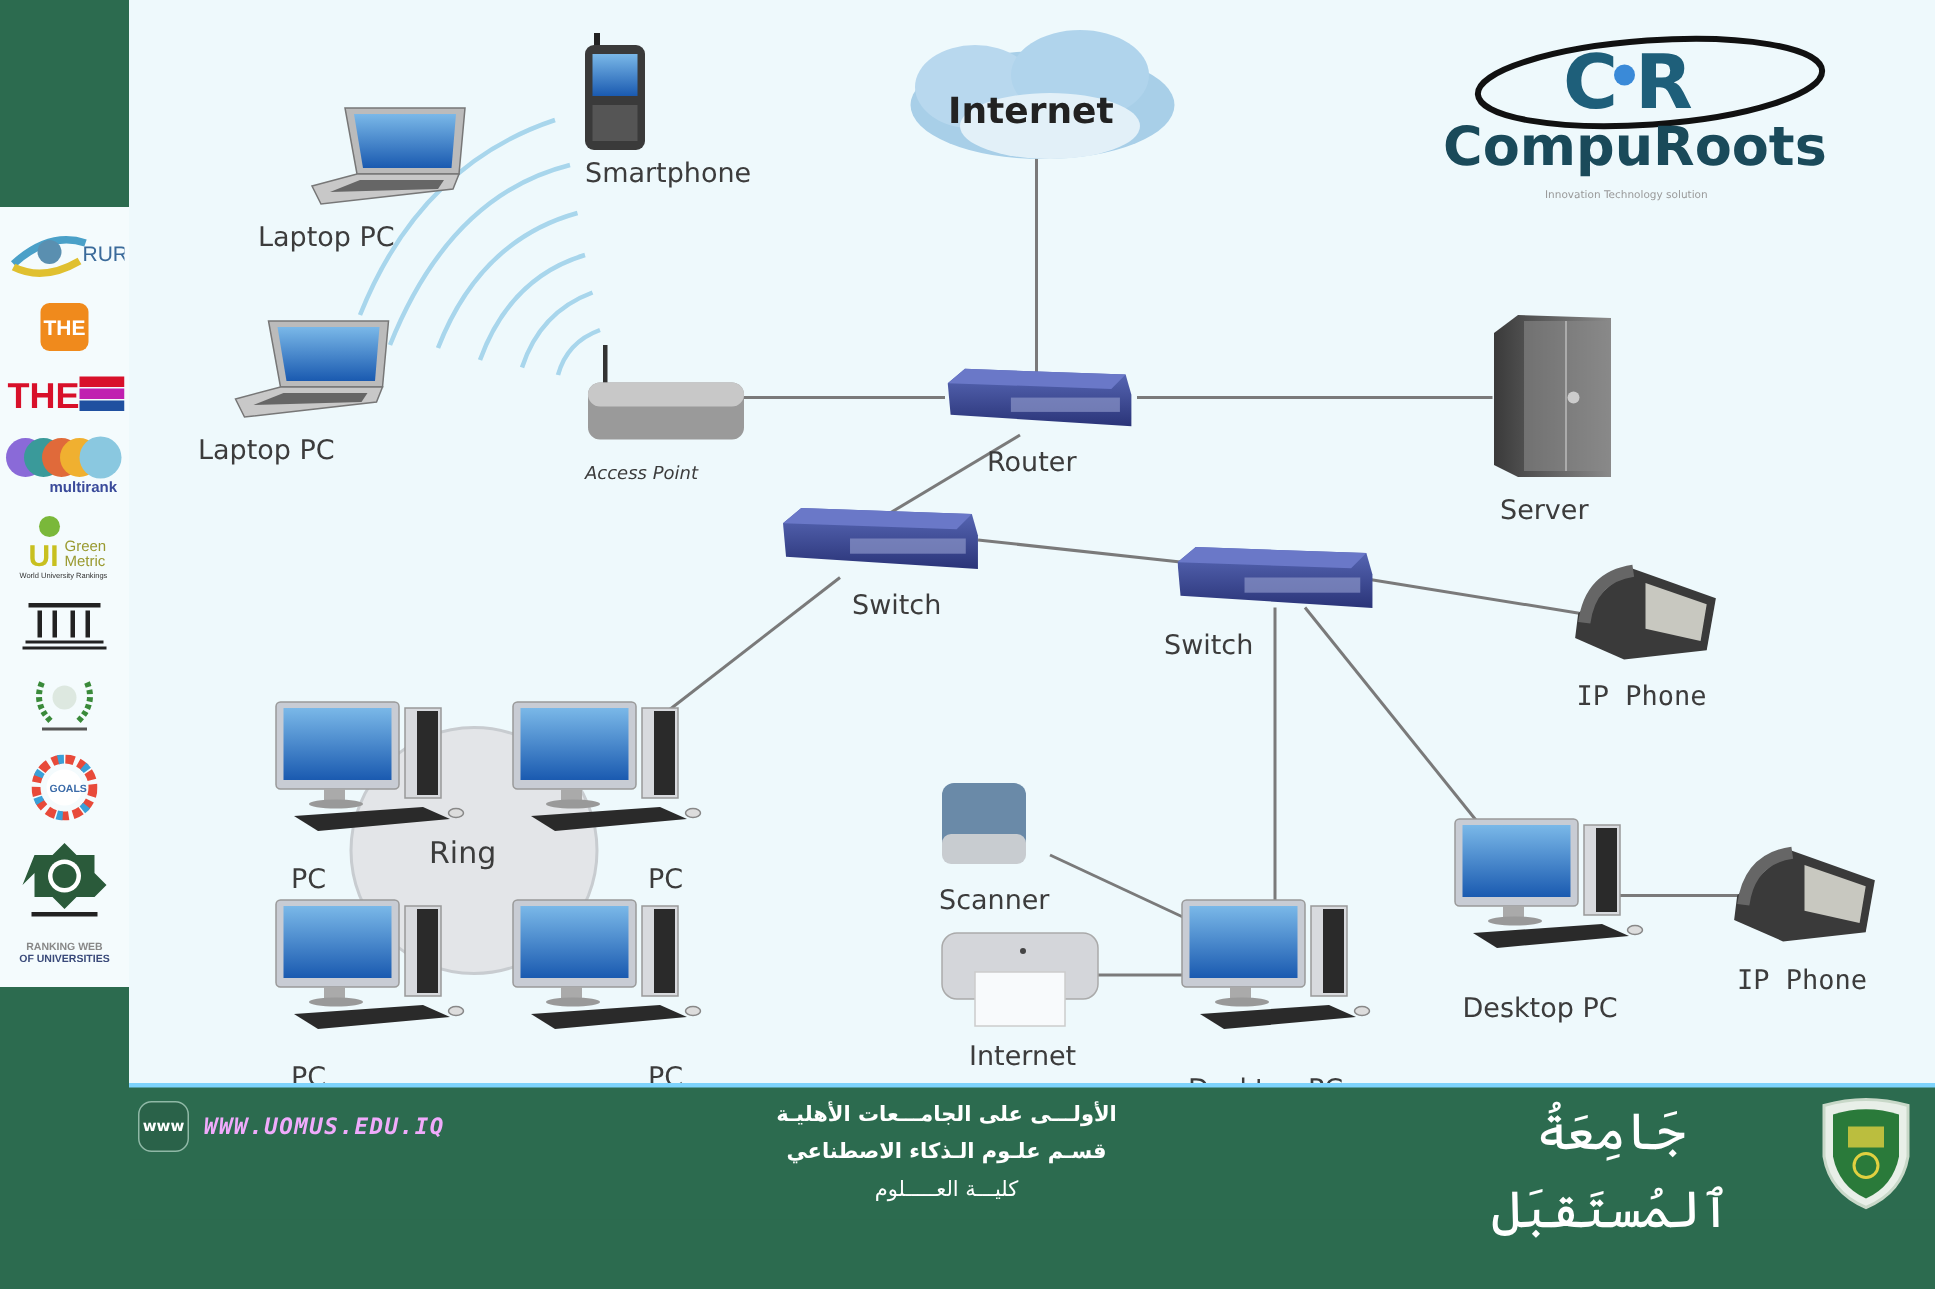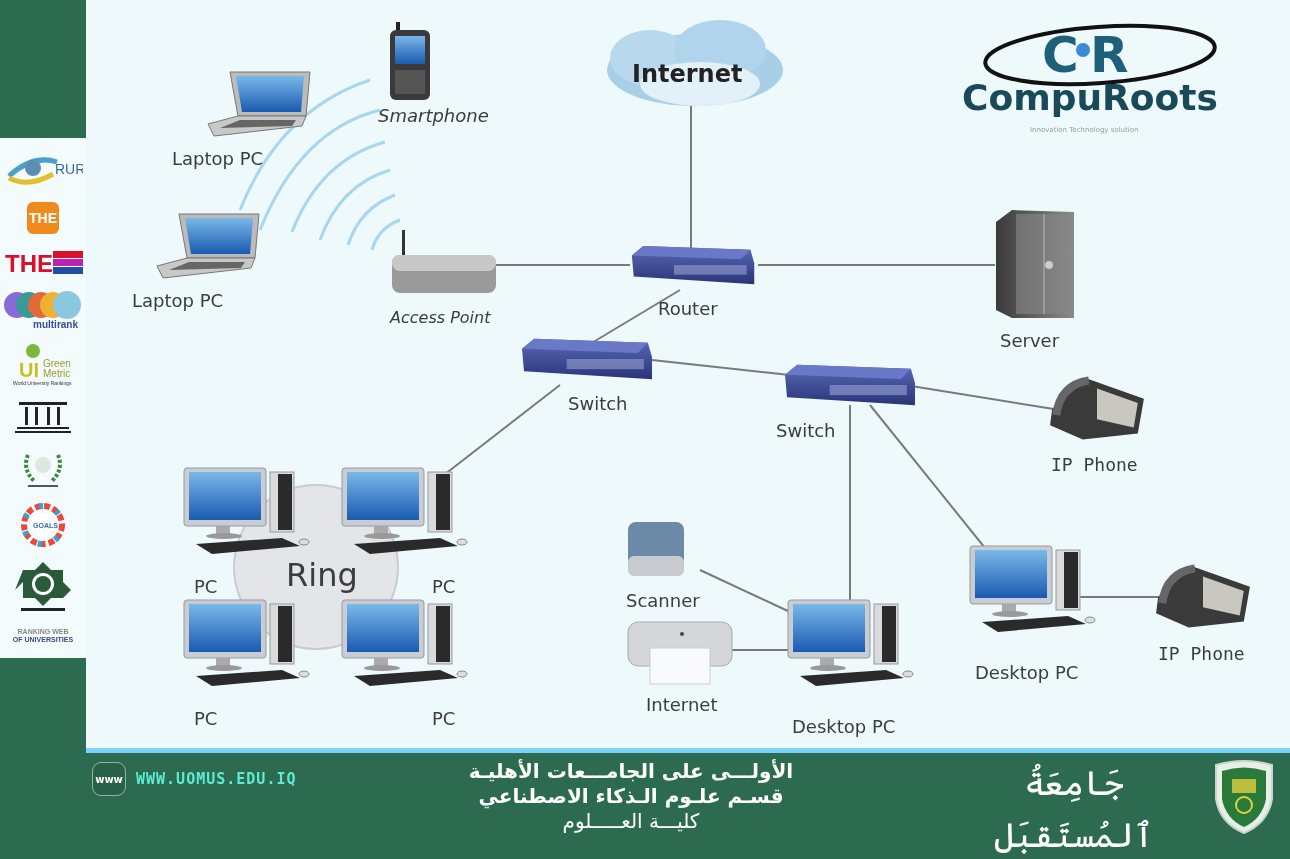--- a/index.html
+++ b/index.html
@@ -8,26 +8,26 @@
 
   .left-bar { position: absolute; left: 0; top: 0; width: 86px; height: 770px; background: #2c6b4f; }
   .rank-panel { position: absolute; left: 0; top: 138px; width: 86px; height: 520px; background: #f4fbfd;
     display: flex; flex-direction: column; align-items: center; justify-content: space-around; padding: 4px 6px; }
   .rank-logo { width: 80px; display: flex; align-items: center; justify-content: center; font-family: "Liberation Sans", sans-serif; }
 
   .canvas { position: absolute; left: 86px; top: 0; width: 1204px; height: 768px; background: #eef9fc; }
   .canvas svg { position: absolute; left: 0; top: 0; }
   .lbl { position: absolute; font-family: "DejaVu Sans", sans-serif; font-size: 18px; color: #3c3c3c; white-space: nowrap; }
 
-  .footer { position: absolute; left: 86px; top: 748px; width: 1204px; height: 91px; background: #2c6b4f; border-top: 5px solid #7dd3fc; }
+  .footer { position: absolute; left: 86px; top: 722px; width: 1204px; height: 91px; background: #2c6b4f; border-top: 3px solid #7dd3fc; }
   .footer-contact { position: absolute; left: 6px; top: 8px; }
   .contact-row { display: flex; align-items: center; height: 36px; margin-bottom: 4px; }
   .contact-icon { width: 34px; height: 34px; border: 1.5px solid #8fb8a6; border-radius: 9px; display: flex; align-items: center; justify-content: center; color: #fff; font-size: 10px; font-weight: bold; background: #2a6249; }
-  .contact-text { margin-left: 10px; color: #5eead4; font-family: "DejaVu Sans Mono", monospace; font-weight: bold; font-size: 15px; letter-spacing: 1px; }
-  .footer-arabic { position: absolute; left: 355px; top: 6px; width: 380px; text-align: center; color: #fff; font-family: "DejaVu Sans", sans-serif; font-weight: bold; font-size: 20px; line-height: 25px; direction: rtl; }
+  .contact-text { margin-left: 10px; color: #f0abfc; font-family: "DejaVu Sans Mono", monospace; font-weight: bold; font-size: 15px; letter-spacing: 1px; font-style: italic; }
+  .footer-arabic { position: absolute; left: 355px; top: 6px; width: 380px; text-align: center; color: #fff; font-family: "DejaVu Sans", sans-serif; font-weight: bold; font-size: 14px; line-height: 25px; direction: rtl; }
   .footer-brand { position: absolute; left: 858px; top: 4px; width: 260px; text-align: center; color: #fff; }
   .brand-ar { font-family: "DejaVu Serif", serif; font-size: 34px; line-height: 52px; direction: rtl; }
   .footer-crest { position: absolute; left: 1126px; top: 6px; width: 64px; height: 76px; }
 </style>
 </head>
 <body>
 
 <div class="left-bar"></div>
 
 <div class="rank-panel">
@@ -239,30 +239,30 @@
       <rect x="628" y="622" width="104" height="44" rx="10" fill="#d4d6da" stroke="#aaa"></rect>
       <circle cx="682" cy="634" r="2" fill="#444"></circle>
       <rect x="650" y="648" width="60" height="36" fill="#f8fafc" stroke="#ccc"></rect>
     </g>
 
     <use href="#desktop" x="786" y="598" width="130" height="90"></use>
     <use href="#desktop" x="968" y="544" width="130" height="90"></use>
   </svg>
 
   <div class="lbl" style="left:546px; top:60px; font-weight:bold; font-size:24px; color:#222;">Internet</div>
-  <div class="lbl" style="left:292px; top:105px;font-style:italic;">Smartphone</div>
+  <div class="lbl" style="left:304px; top:105px;">Smartphone</div>
   <div class="lbl" style="left:86px; top:148px;">Laptop PC</div>
   <div class="lbl" style="left:46px; top:290px;">Laptop PC</div>
-  <div class="lbl" style="left:304px; top:308px; font-style:italic; font-size:16px;">Access Point</div>
+  <div class="lbl" style="left:304px; top:308px; font-style:italic; font-size:12px;">Access Point</div>
   <div class="lbl" style="left:572px; top:298px;text-align:center;">Router</div>
   <div class="lbl" style="left:914px; top:330px;">Server</div>
   <div class="lbl" style="left:482px; top:393px;">Switch</div>
   <div class="lbl" style="left:690px; top:420px;">Switch</div>
   <div class="lbl" style="left:965px; top:454px; font-family:'DejaVu Sans Mono', monospace;">IP Phone</div>
-  <div class="lbl" style="left:200px; top:556px; font-size:32px; background:#e3e5e8;">Ring</div>
+  <div class="lbl" style="left:200px; top:556px; font-size:20px; background:#e3e5e8;">Ring</div>
   <div class="lbl" style="left:108px; top:576px;">PC</div>
   <div class="lbl" style="left:346px; top:576px;">PC</div>
   <div class="lbl" style="left:108px; top:708px;">PC</div>
   <div class="lbl" style="left:346px; top:708px;">PC</div>
   <div class="lbl" style="left:540px; top:590px;">Scanner</div>
   <div class="lbl" style="left:560px; top:694px;">Internet</div>
   <div class="lbl" style="left:706px; top:716px;">Desktop PC</div>
   <div class="lbl" style="left:889px; top:662px;">Desktop PC</div>
   <div class="lbl" style="left:1072px; top:643px; font-family:'DejaVu Sans Mono', monospace;">IP Phone</div>
 </div>

